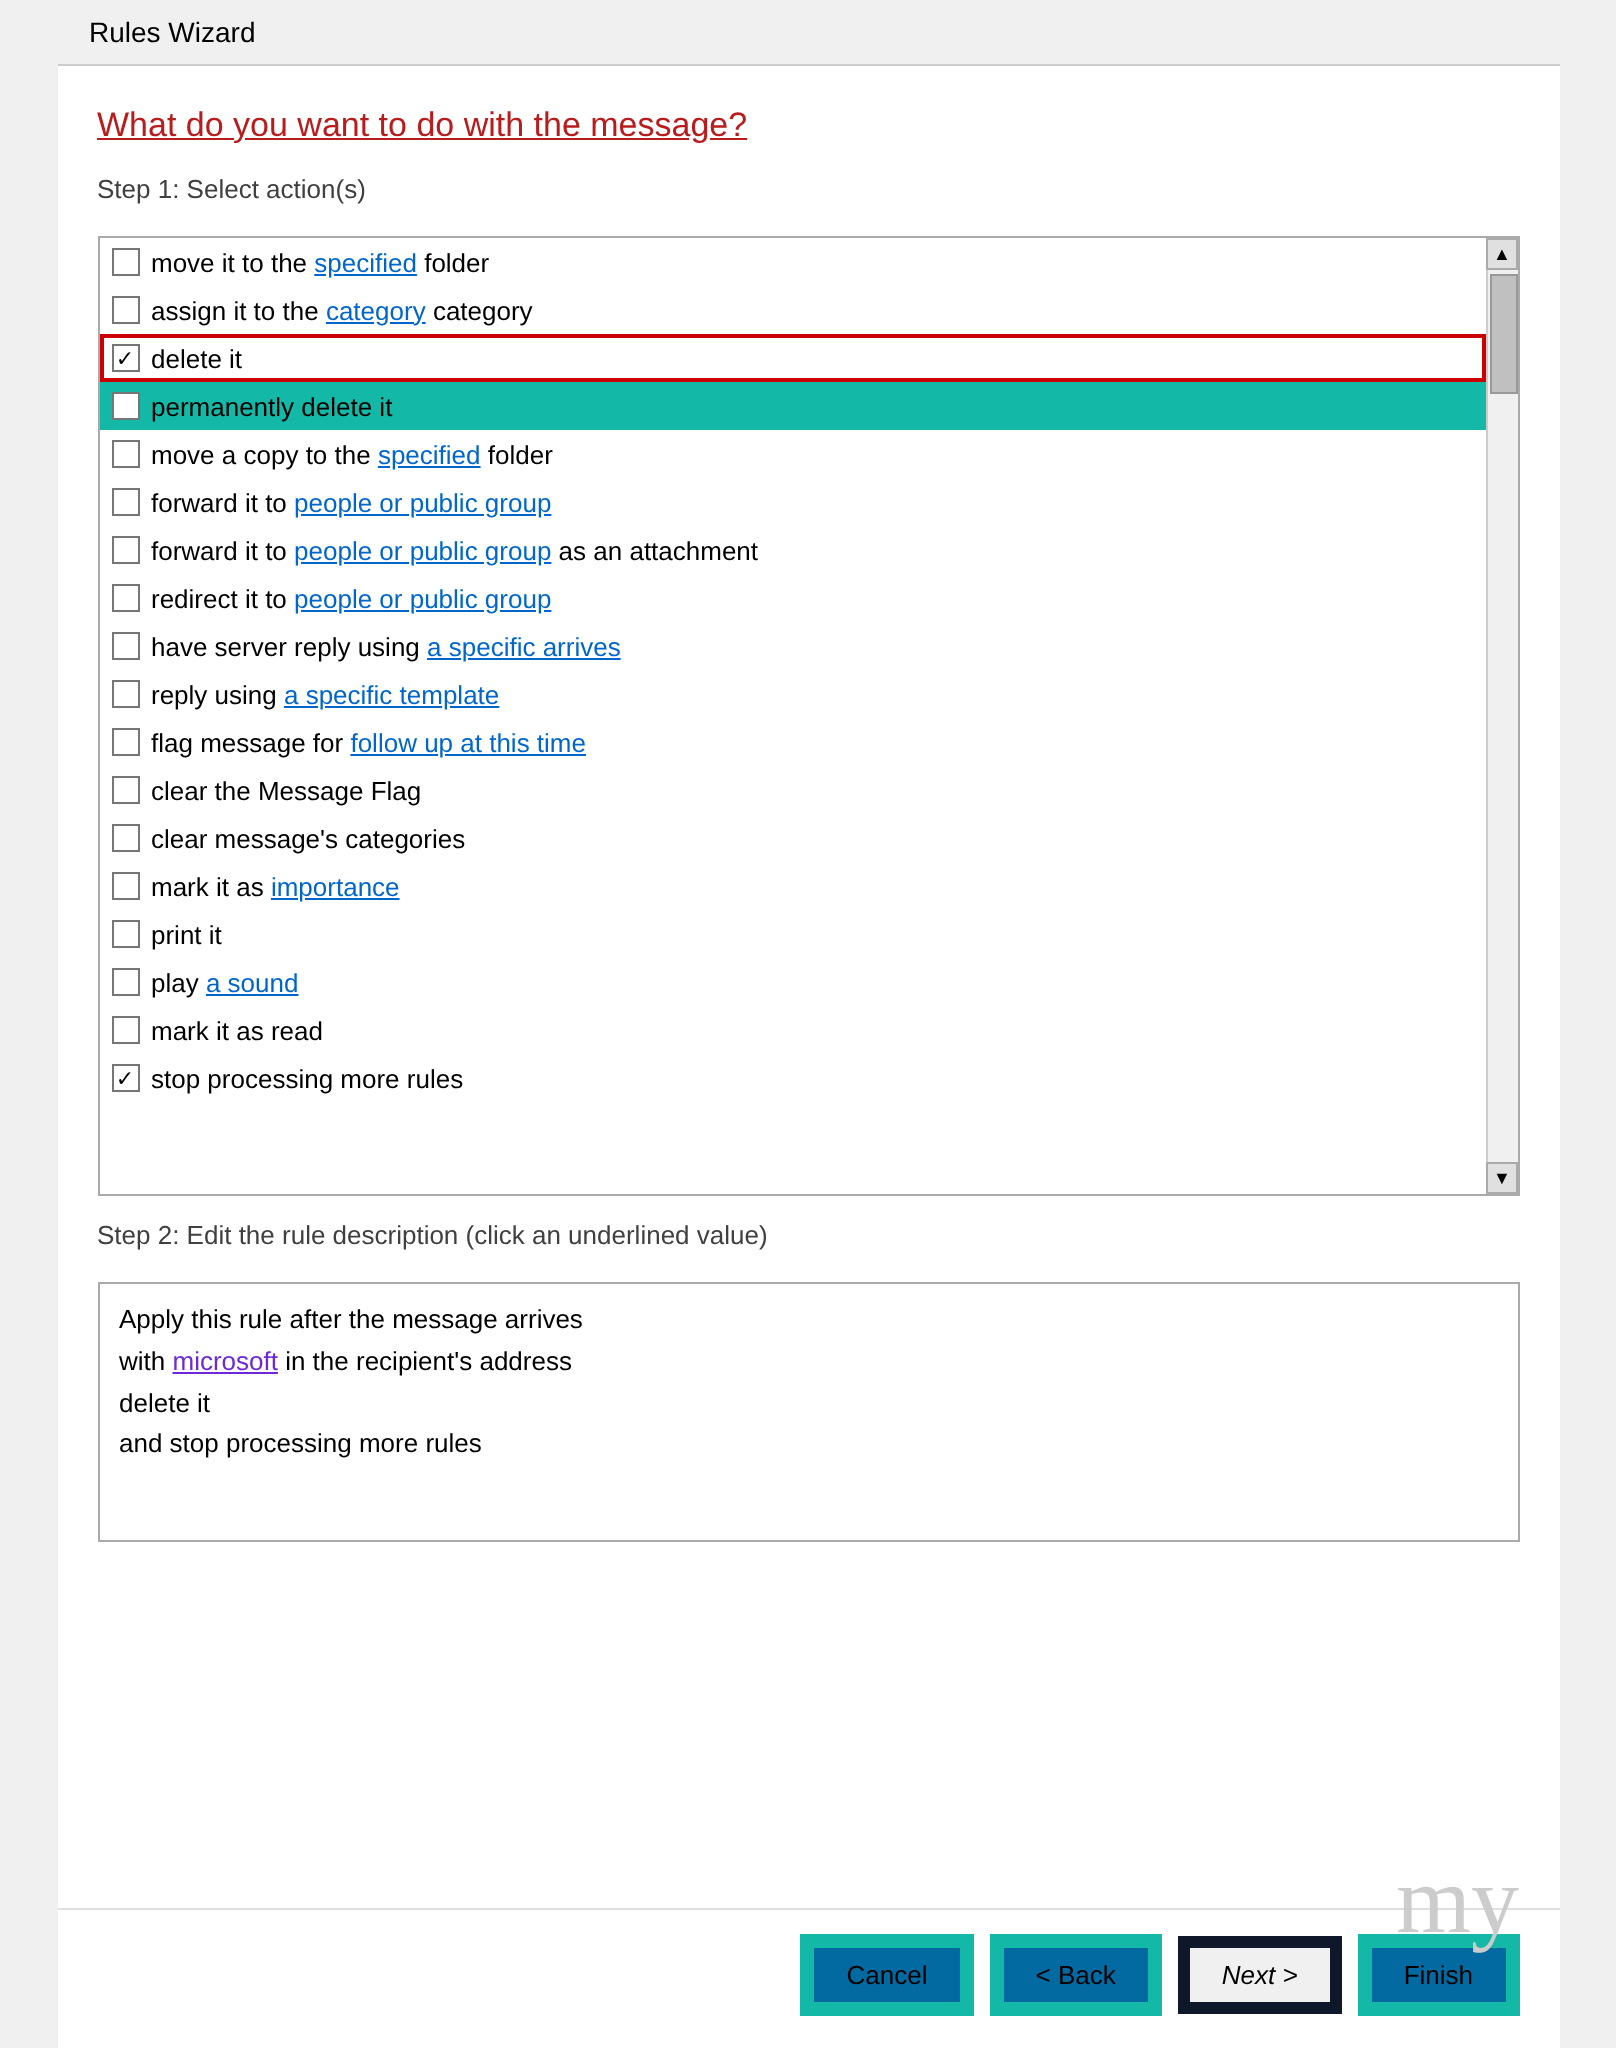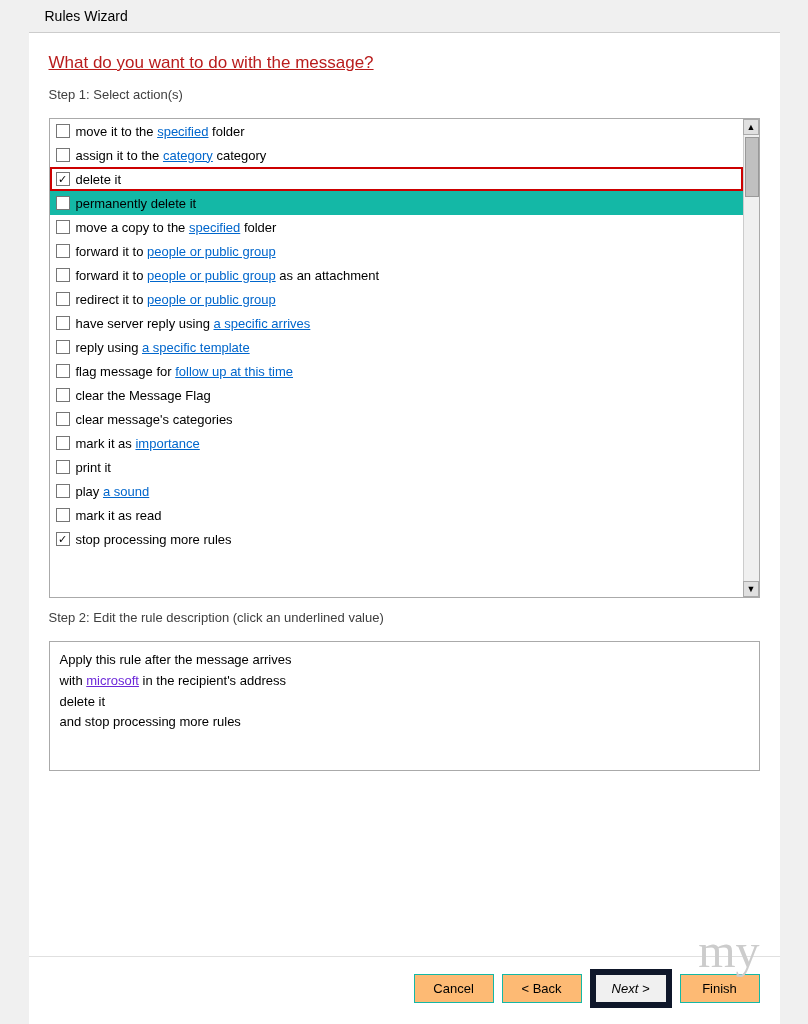--- a/index.html
+++ b/index.html
@@ -168,22 +168,22 @@
       bottom: 46px;
       font-size: 48px;
       color: #ccc;
       font-family: Georgia, serif;
       pointer-events: none;
     }
     .btn {
       min-width: 80px;
       padding: 6px 16px;
       font-size: 13px;
-      border: 1px solid #14b8a6;
-      background: #fdba74;
+      border: 7px solid #14b8a6;
+      background: #0369a1;
       cursor: pointer;
       color: #000;
     }
     .btn.primary {
       border: 6px solid #0f172a;
       background: #f0f0f0;
       font-style: italic;
     }
   </style>
 </head>

